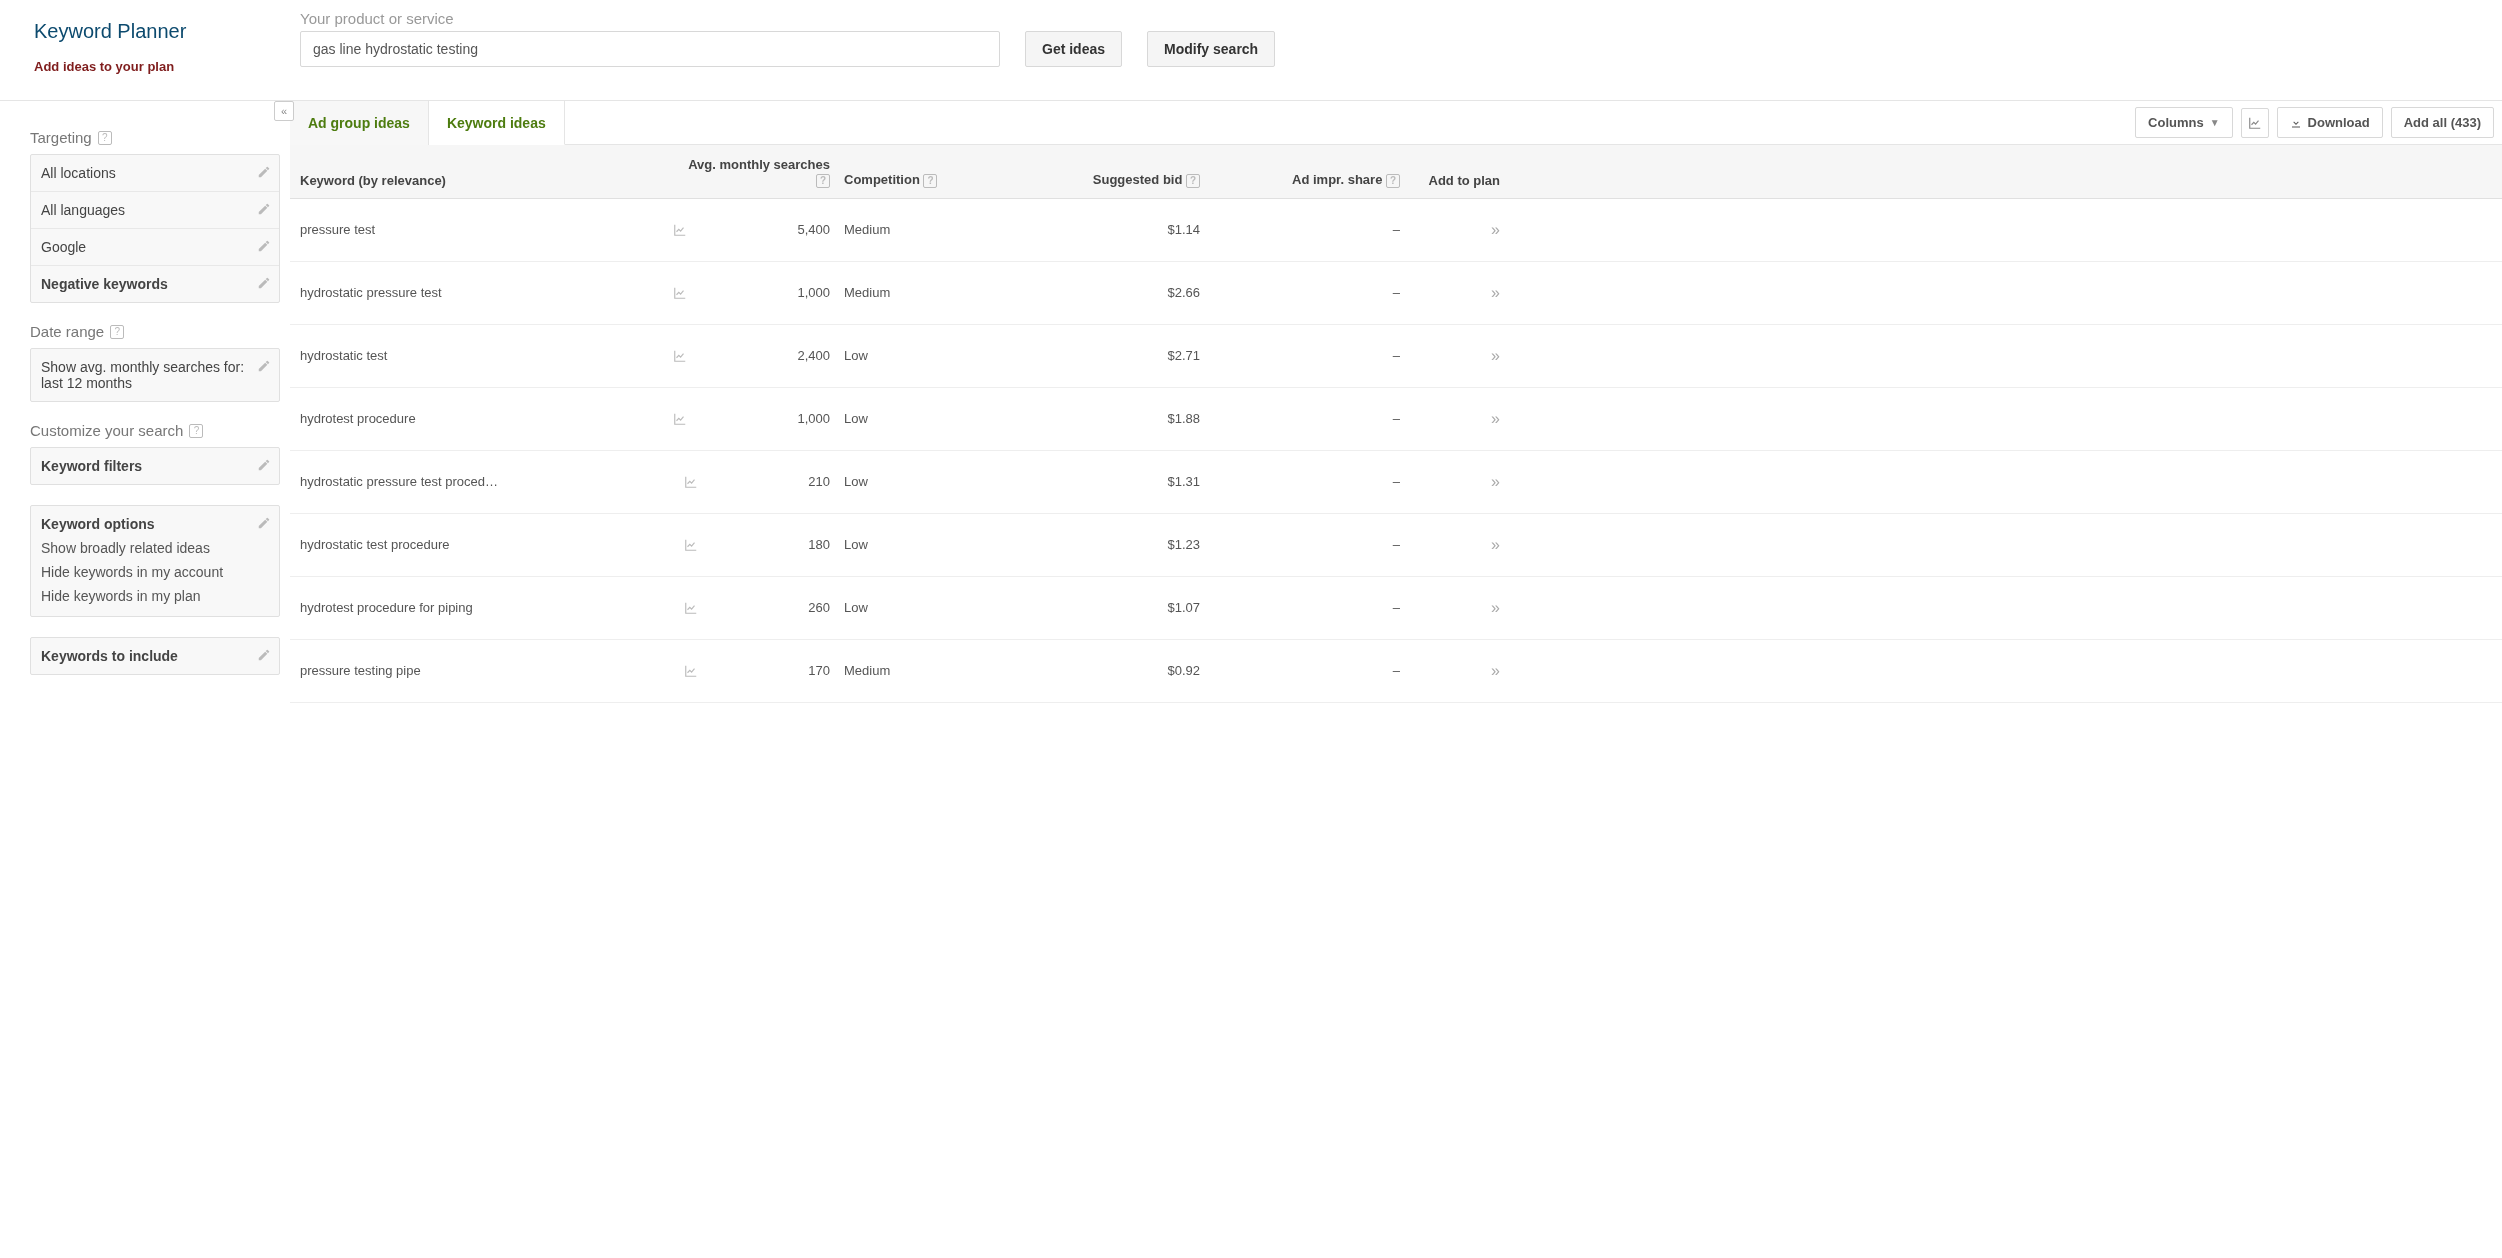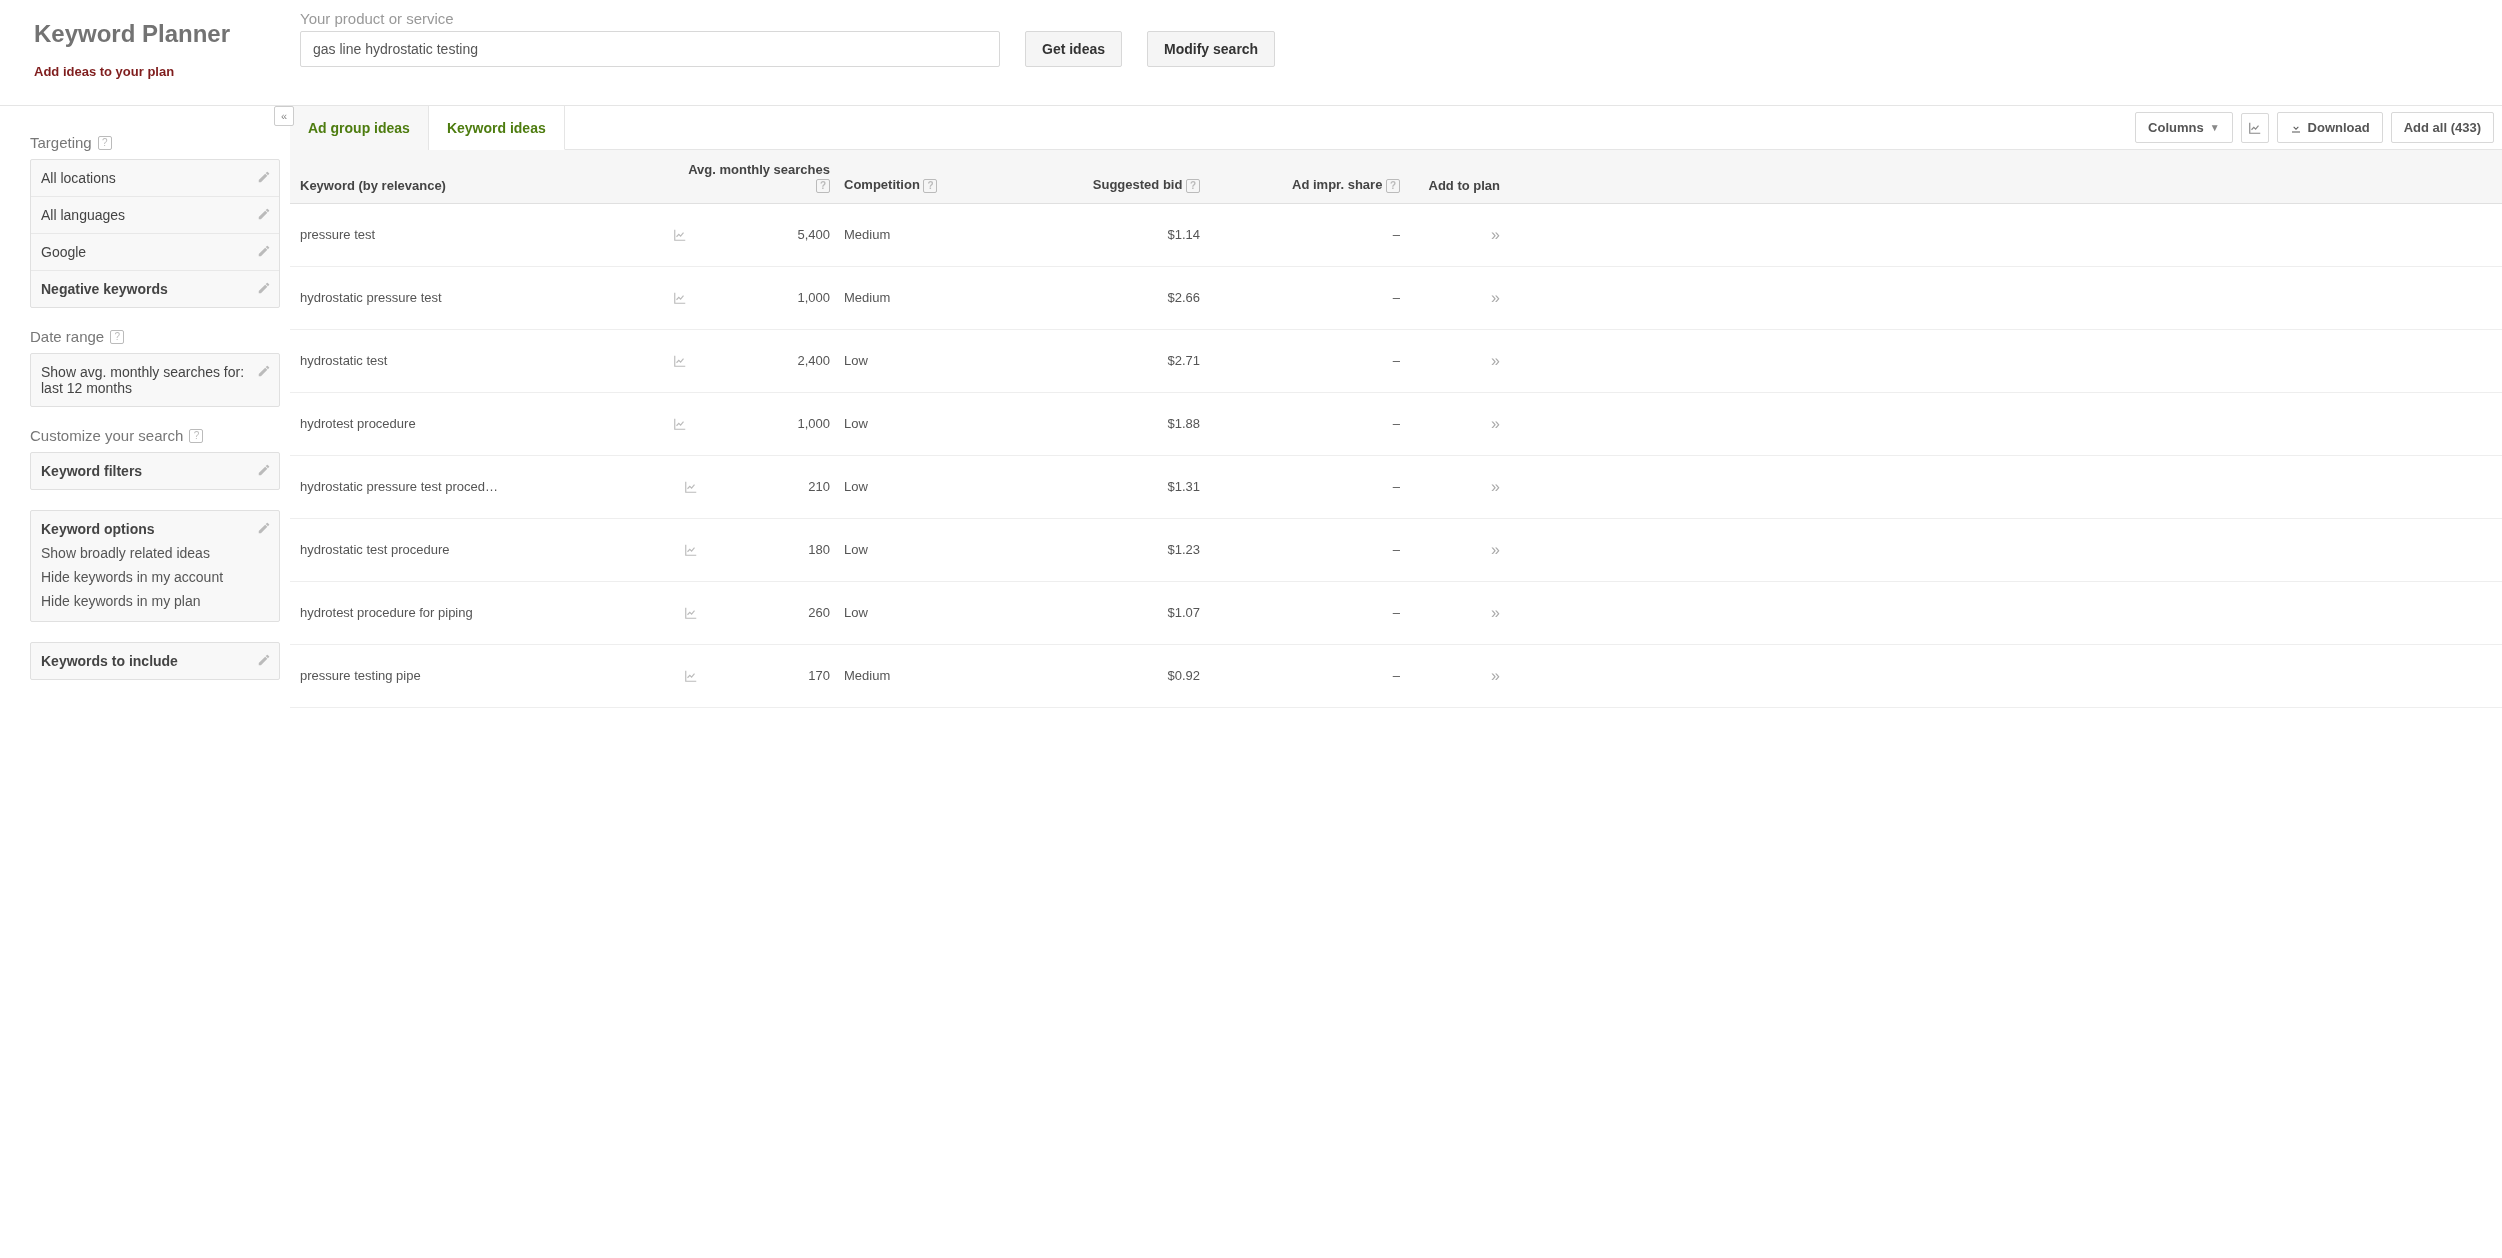--- a/index.html
+++ b/index.html
@@ -1,19 +1,19 @@
 <!DOCTYPE html>
 <html><head>
 <meta charset="utf-8">
 <style>
   html,body{margin:0;padding:0;font-family:Arial,Helvetica,sans-serif;background:#fff;color:#333;font-size:14px}
   *{box-sizing:border-box}
   .header-row{display:flex;align-items:flex-start;padding:10px 0 0 0}
   .title-block{width:300px;padding:10px 0 0 34px}
-  .title-block h1{font-size:24px;font-weight:700;color:#737373;margin:0}
+  .title-block h1{font-size:20px;font-weight:400;color:#0c4a6e;margin:0}
   .title-block .sub{font-size:13px;font-weight:bold;color:#7f1d1d;margin-top:16px}
   .search-block{flex:1;padding-top:0}
   .search-label{color:#999;font-size:15px;padding-bottom:4px}
   .search-row{display:flex;gap:25px;align-items:flex-start}
   .search-input{width:700px;border:1px solid #d8d8d8;font-size:14px;color:#555;padding:9px 12px;border-radius:2px}
   .btn{border:1px solid #d8d8d8;background:#f5f5f5;color:#333;font-size:14px;font-weight:bold;padding:9px 16px;border-radius:2px;cursor:pointer}
   .divider{border-top:1px solid #e5e5e5;margin-top:26px}
   .body-row{display:flex;align-items:flex-start}
   .sidebar{width:290px;padding:10px 10px 0 30px;position:relative}
   .collapse-btn{position:absolute;top:0;right:-4px;width:20px;height:20px;border:1px solid #ccc;border-radius:2px;color:#888;font-size:11px;display:flex;align-items:center;justify-content:center;background:#fff;cursor:pointer}

